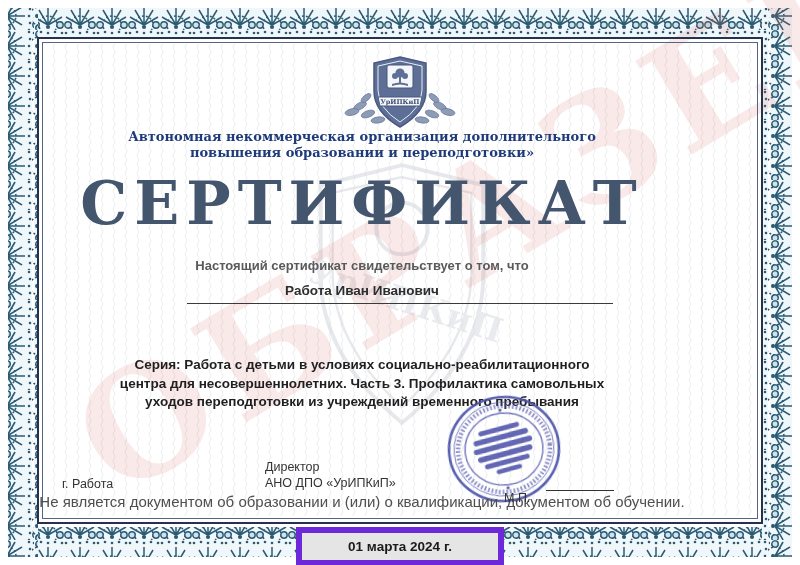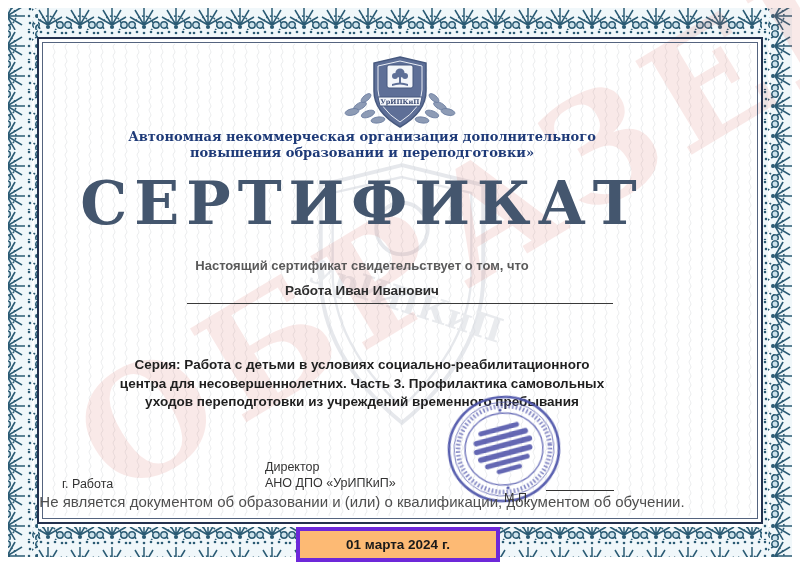--- a/index.html
+++ b/index.html
@@ -31,21 +31,21 @@
   .name-rule{position:absolute;left:187px;top:303px;width:426px;height:0;border-top:1.5px solid #3a3a3a;z-index:4;}
   .action{top:318px;font-size:13px;color:#4a4a4a;}
   .course{top:356px;font-size:13.5px;font-weight:bold;line-height:18.5px;color:#1f1f1f;}
   .city{position:absolute;left:62px;top:477px;font-size:12.5px;color:#333;z-index:4;}
   .director{position:absolute;left:265px;top:459px;font-size:12.5px;line-height:16px;color:#333;text-align:left;z-index:4;}
   .mp{position:absolute;left:504px;top:475px;font-size:12.5px;color:#333;z-index:5;margin-top:16px;}
   .sig-line{position:absolute;left:546px;top:490px;width:68px;height:0;border-top:1.5px solid #333;z-index:5;}
   .disclaimer{top:493px;font-size:15px;color:#4f4f4f;}
   .date-box{
     position:absolute;left:296px;top:527px;width:196px;height:27px;z-index:6;
-    background:#fdba74;border:4px solid #6d28d9;display:flex;align-items:center;justify-content:center;
+    background:#e5e5e5;border:6px solid #6d28d9;display:flex;align-items:center;justify-content:center;
     font-size:13.5px;font-weight:bold;color:#1a1a1a;
   }
   .logo-wrap{position:absolute;left:322px;top:54px;width:156px;height:76px;z-index:4;}
   .stamp-wrap{position:absolute;left:445px;top:393px;width:118px;height:112px;z-index:4;opacity:0.92;}
   .wm-logo{position:absolute;left:293px;top:152px;width:218px;height:284px;z-index:1;opacity:0.55;}
 </style>
 </head>
 <body>
 
 <div id="cert">

